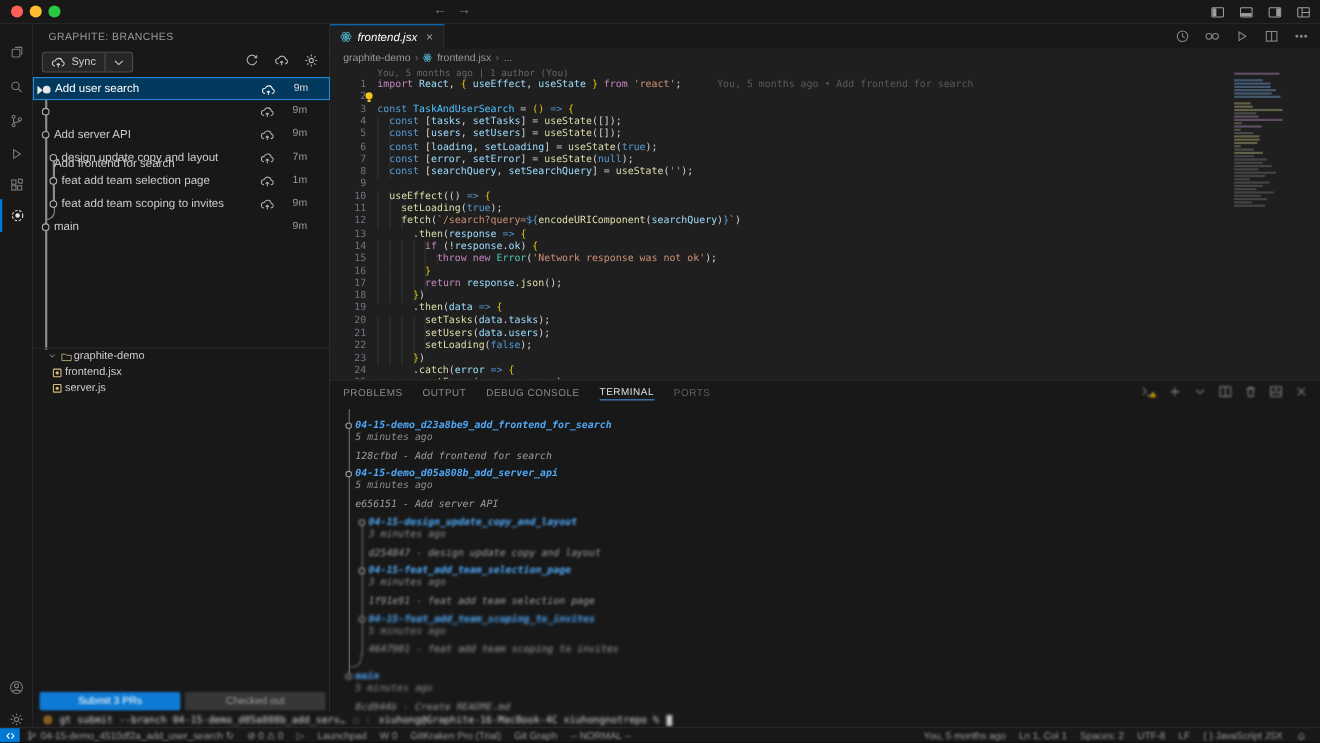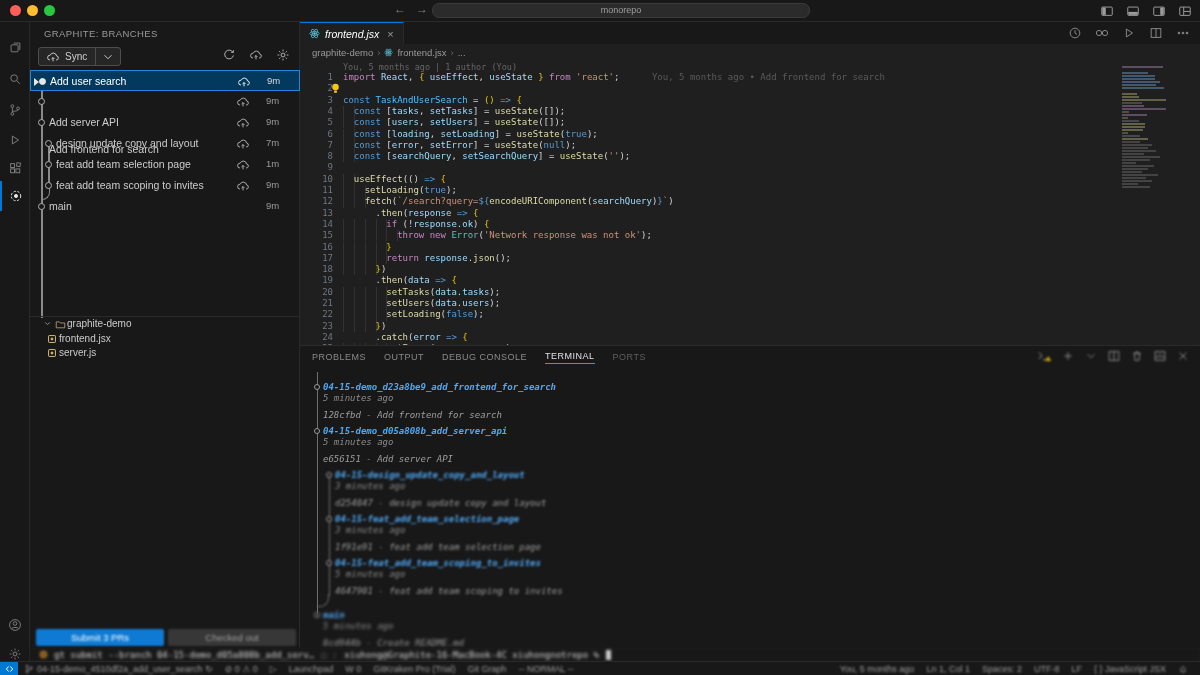--- a/index.html
+++ b/index.html
@@ -139,21 +139,20 @@
 <body>
 
 <div id="app">
 
   <div id="titlebar">
     <span class="traffic" id="tl-close"></span>
     <span class="traffic" id="tl-min"></span>
     <span class="traffic" id="tl-zoom"></span>
     <span class="navarrow" id="nav-back">←</span>
     <span class="navarrow" id="nav-fwd">→</span>
-    <div id="cmd-center">monorepo</div>
     <div id="layout-icons">
         <span style="display: inline-flex;">
           <svg width="14" height="14" viewBox="0 0 16 16" fill="none" stroke="currentColor" stroke-width="1.1">
             <rect x="2" y="3.5" width="12" height="9.5" rx="1"></rect>
             <rect x="2.6" y="4.1" width="4" height="8.3" fill="currentColor" stroke="none"></rect>
           </svg>
         </span>
         <span style="display: inline-flex;">
           <svg width="14" height="14" viewBox="0 0 16 16" fill="none" stroke="currentColor" stroke-width="1.1">
             <rect x="2" y="3.5" width="12" height="9.5" rx="1"></rect>

